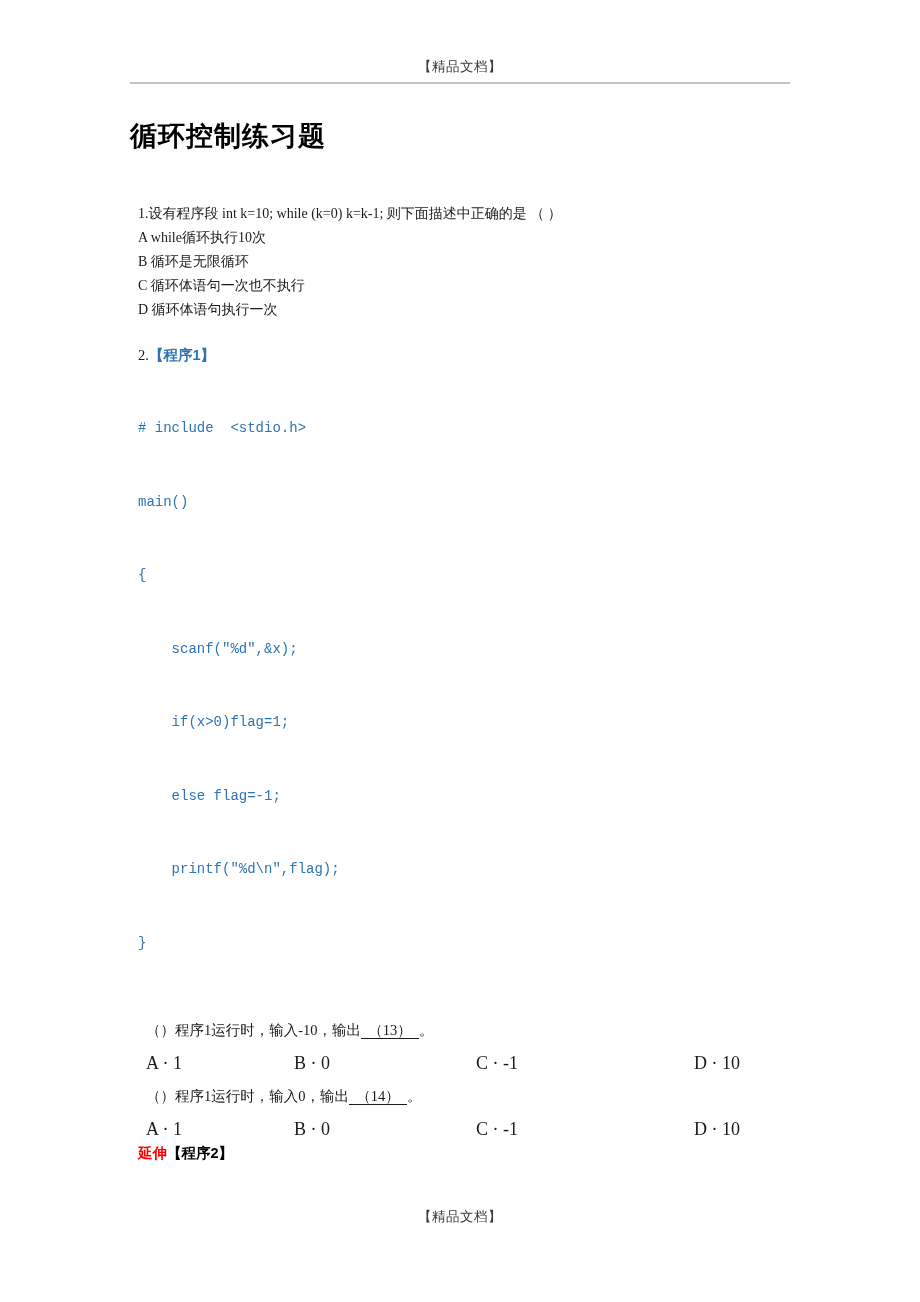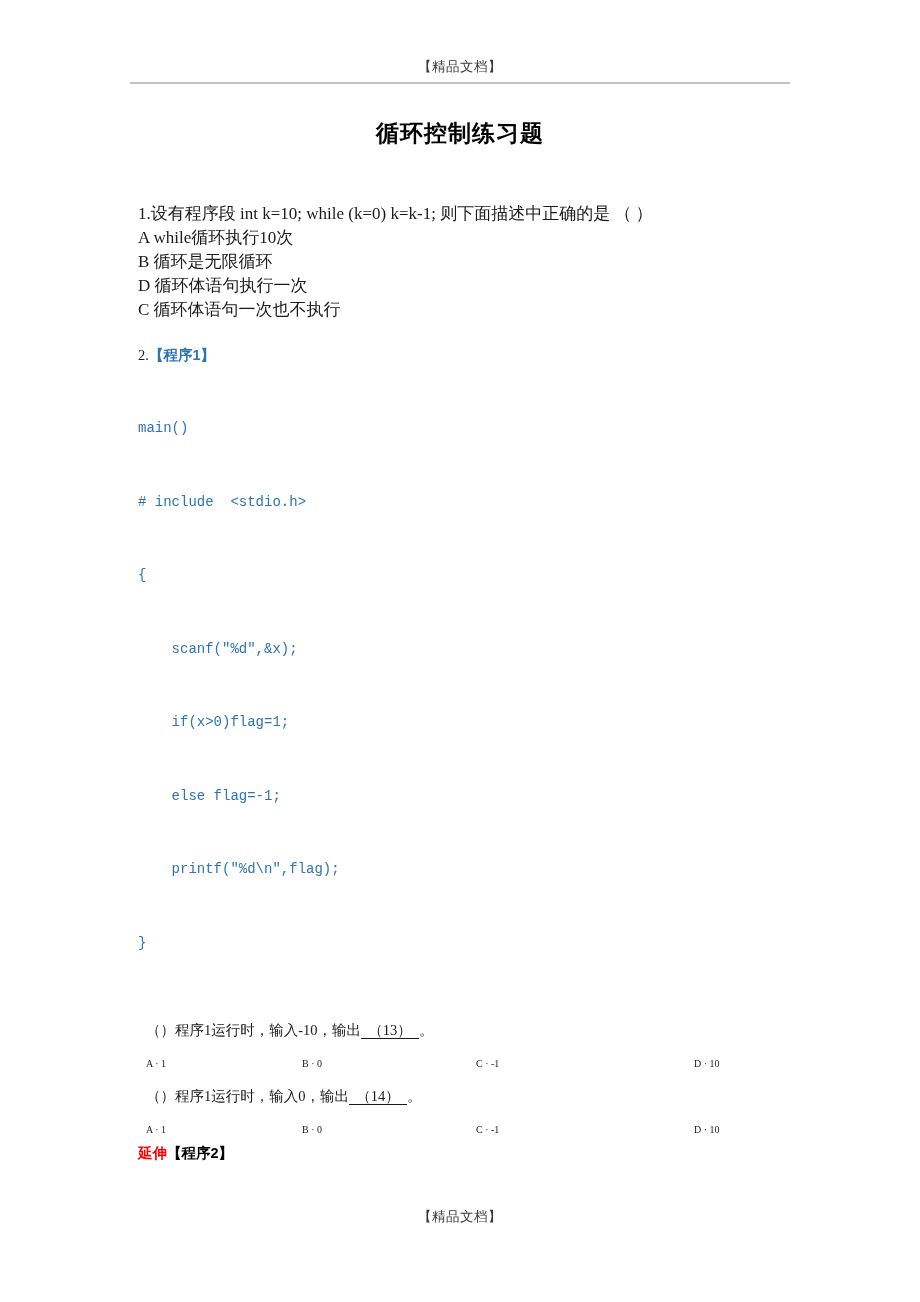--- a/index.html
+++ b/index.html
@@ -41,36 +41,36 @@
     width: 660px;
     height: 2px;
     background: #c3c3c3;
   }
   
   .doc-title {
     position: absolute;
     top: 118px;
     left: 130px;
     width: 660px;
-    text-align: center;
-    font-size: 23px;
+    text-align: left;
+    font-size: 27px;
     font-weight: bold;
     color: #000;
     font-family: "Liberation Sans", "DejaVu Sans", sans-serif;
     letter-spacing: 1px;
   }
   
   .content {
     position: absolute;
     top: 202px;
     left: 138px;
     width: 700px;
   }
   .q-line {
-    font-size: 17px;
+    font-size: 14px;
     line-height: 24px;
     white-space: nowrap;
     color: #1a1a1a;
     font-family: "Liberation Serif", "DejaVu Serif", serif;
   }
   .spacer-lg { height: 22px; }
   .spacer-md { height: 14px; }
   .spacer-sm { height: 8px; }
 
   
@@ -113,28 +113,28 @@
   }
   .blank {
     text-decoration: underline;
     text-underline-offset: 3px;
     white-space: pre;
     text-align: center;
   }
   .choices {
     position: relative;
     height: 25px;
-    font-size: 10px;
+    font-size: 18px;
     line-height: 25px;
     color: #1a1a1a;
     padding-left: 8px;
   }
   .choices span { position: absolute; white-space: nowrap; }
   .c-a { left: 8px; }
-  .c-b { left: 164px; }
+  .c-b { left: 156px; }
   .c-c { left: 338px; }
   .c-d { left: 556px; }
 
   
   .footer-mark {
     position: absolute;
     top: 1208px;
     left: 130px;
     width: 660px;
     text-align: center;
@@ -151,31 +151,31 @@
   <div class="header-mark">【精品文档】</div>
   <div class="header-rule"></div>
 
   <div class="doc-title">循环控制练习题</div>
 
   <div class="content">
 
     <div class="q-line">1.设有程序段 int k=10; while (k=0) k=k-1; 则下面描述中正确的是 （ ）</div>
     <div class="q-line">A while循环执行10次</div>
     <div class="q-line">B 循环是无限循环</div>
+    <div class="q-line">C 循环体语句一次也不执行</div>
     <div class="q-line">D 循环体语句执行一次</div>
-    <div class="q-line">C 循环体语句一次也不执行</div>
 
     <div class="spacer-lg"></div>
 
     <div class="prog-head">
       <span class="num">2.</span><span class="tag-blue">【程序1】</span>
     </div>
     <div class="code-block code-blue">
+      <div># include  &lt;stdio.h&gt;</div>
       <div>main()</div>
-      <div># include  &lt;stdio.h&gt;</div>
       <div>{</div>
       <div>    scanf("%d",&amp;x);</div>
       <div>    if(x&gt;0)flag=1;</div>
       <div>    else flag=-1;</div>
       <div>    printf("%d\n",flag);</div>
       <div>}</div>
     </div>
 
     <div class="spacer-md"></div>
 

